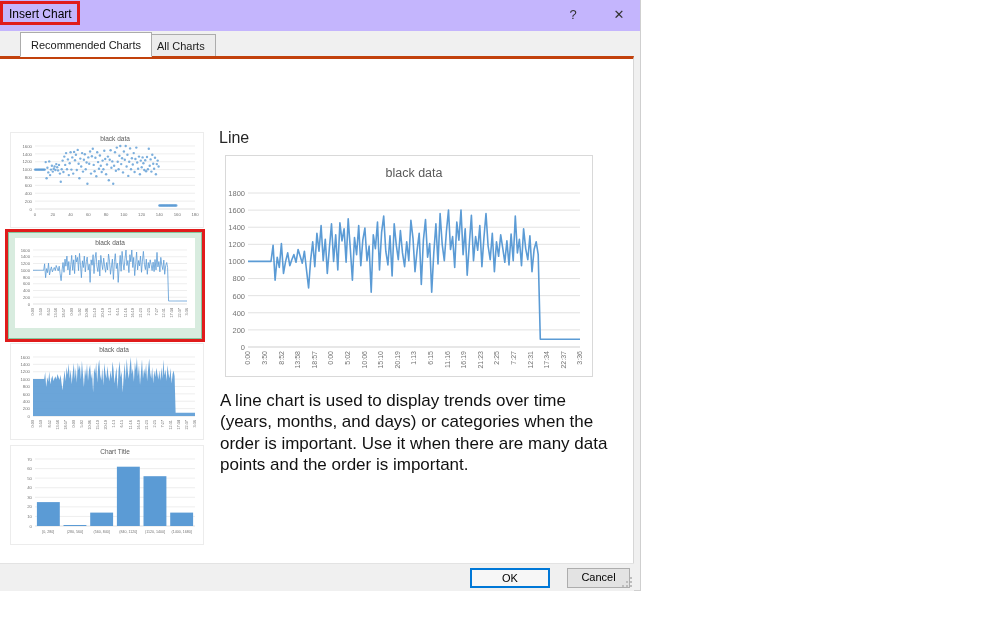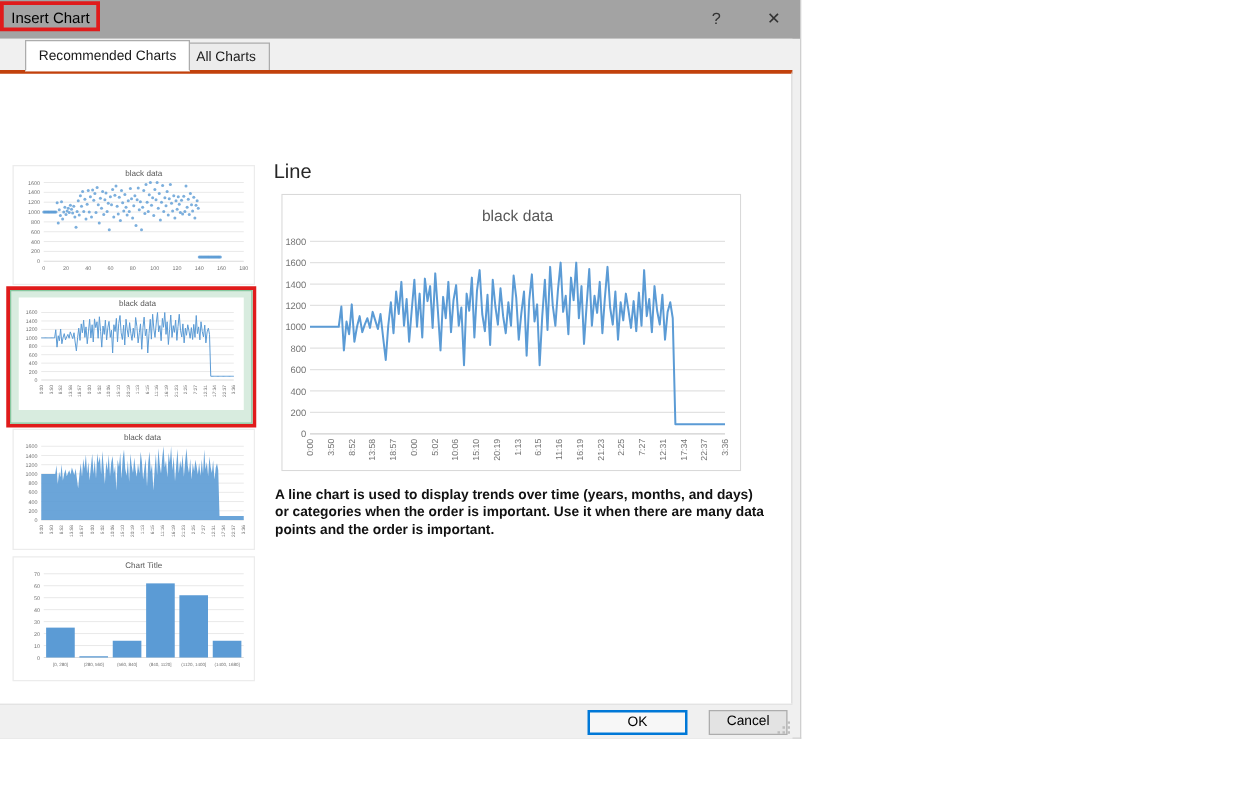--- a/index.html
+++ b/index.html
@@ -1,18 +1,18 @@
 <!DOCTYPE html>
 <html><head>
 <meta charset="utf-8">
 <style>
   * { margin:0; padding:0; box-sizing:border-box; }
   html,body { width:1008px; height:630px; background:#ffffff; font-family:"Liberation Sans", sans-serif; overflow:hidden; }
   .dialog { position:absolute; left:0; top:0; width:641px; height:591px; background:#f0f0f0; border-right:1px solid #cfcfcf; border-bottom:1px solid #cfcfcf; }
-  .titlebar { position:absolute; left:0; top:0; width:100%; height:31px; background:#a3a3a3; }
+  .titlebar { position:absolute; left:0; top:0; width:100%; height:31px; background:#c4b5fd; }
   .title-text { position:absolute; left:9px; top:7px; font-size:12px; color:#000; white-space:nowrap; }
   .red-box-title { position:absolute; left:0px; top:1px; width:80px; height:24px; border:3px solid #e01b1b; }
   .win-btn { position:absolute; top:0; width:34px; height:30px; text-align:center; line-height:30px; font-size:13px; color:#333; cursor:pointer; }
   .help-btn { left:556px; }
   .close-btn { left:602px; }
   .tabstrip { position:absolute; left:0; top:31px; width:634px; height:25px; background:#f0f0f0; }
   .tab { position:absolute; top:3px; height:23px; font-size:11px; color:#1a1a1a; padding:0 10px; line-height:22px; border:1px solid #acacac; background:#ececec; white-space:nowrap; }
   .tab.active { top:1px; height:25px; line-height:24px; background:#ffffff; border-bottom:1px solid #ffffff; z-index:3; }
   .tab-rec { left:8px;margin-left:12px; }
   .tab-all { left:146px;text-align:right; }
@@ -20,21 +20,21 @@
   .thumb { position:absolute; background:#fff; border:1px solid #ececec; cursor:pointer; }
   .thumb svg { display:block; }
   .t1 { left:10px; top:73px; width:194px; height:96px; }
   .t3 { left:10px; top:284px; width:194px; height:97px; }
   .t4 { left:10px; top:386px; width:194px; height:100px; }
   .red-box-thumb { position:absolute; left:5px; top:170px; width:200px; height:113px; border:3px solid #e01b1b; z-index:2; }
   .sel-tile { position:absolute; left:0; top:0; width:194px; height:107px; background:#d8ecdf; border:1px solid #86c79f; cursor:pointer; }
   .sel-chart { position:absolute; left:6px; top:5px; width:180px; height:90px; background:#ffffff; }
   .preview-heading { position:absolute; left:219px; top:70px; font-size:16px; color:#262626; }
   .main-chart { position:absolute; left:225px; top:96px; }
-  .description { position:absolute; left:220px; top:331px; width:392px; font-size:11px; line-height:1.26; color:#111;font-weight:bold; }
+  .description { position:absolute; left:220px; top:331px; width:392px; font-size:17px; line-height:1.26; color:#111; }
   .btnrow { position:absolute; left:0; top:563px; width:634px; height:28px; background:#f0f0f0; border-top:1px solid #e3e3e3;text-decoration:underline; }
   .btn { position:absolute; top:4px; height:20px; font-size:11px; text-align:center; line-height:17px; cursor:pointer; }
   .btn-ok { left:470px; width:80px; background:#f7f7f7; border:2px solid #0078d7; color:#000; }
   .btn-cancel { left:567px; width:63px; background:#e3e3e3; border:1px solid #adadad; color:#000; }
   .grip { position:absolute; left:621px; top:577px; width:12px; height:11px; }
 </style>
 </head>
 <body>
 
 <div class="dialog">

